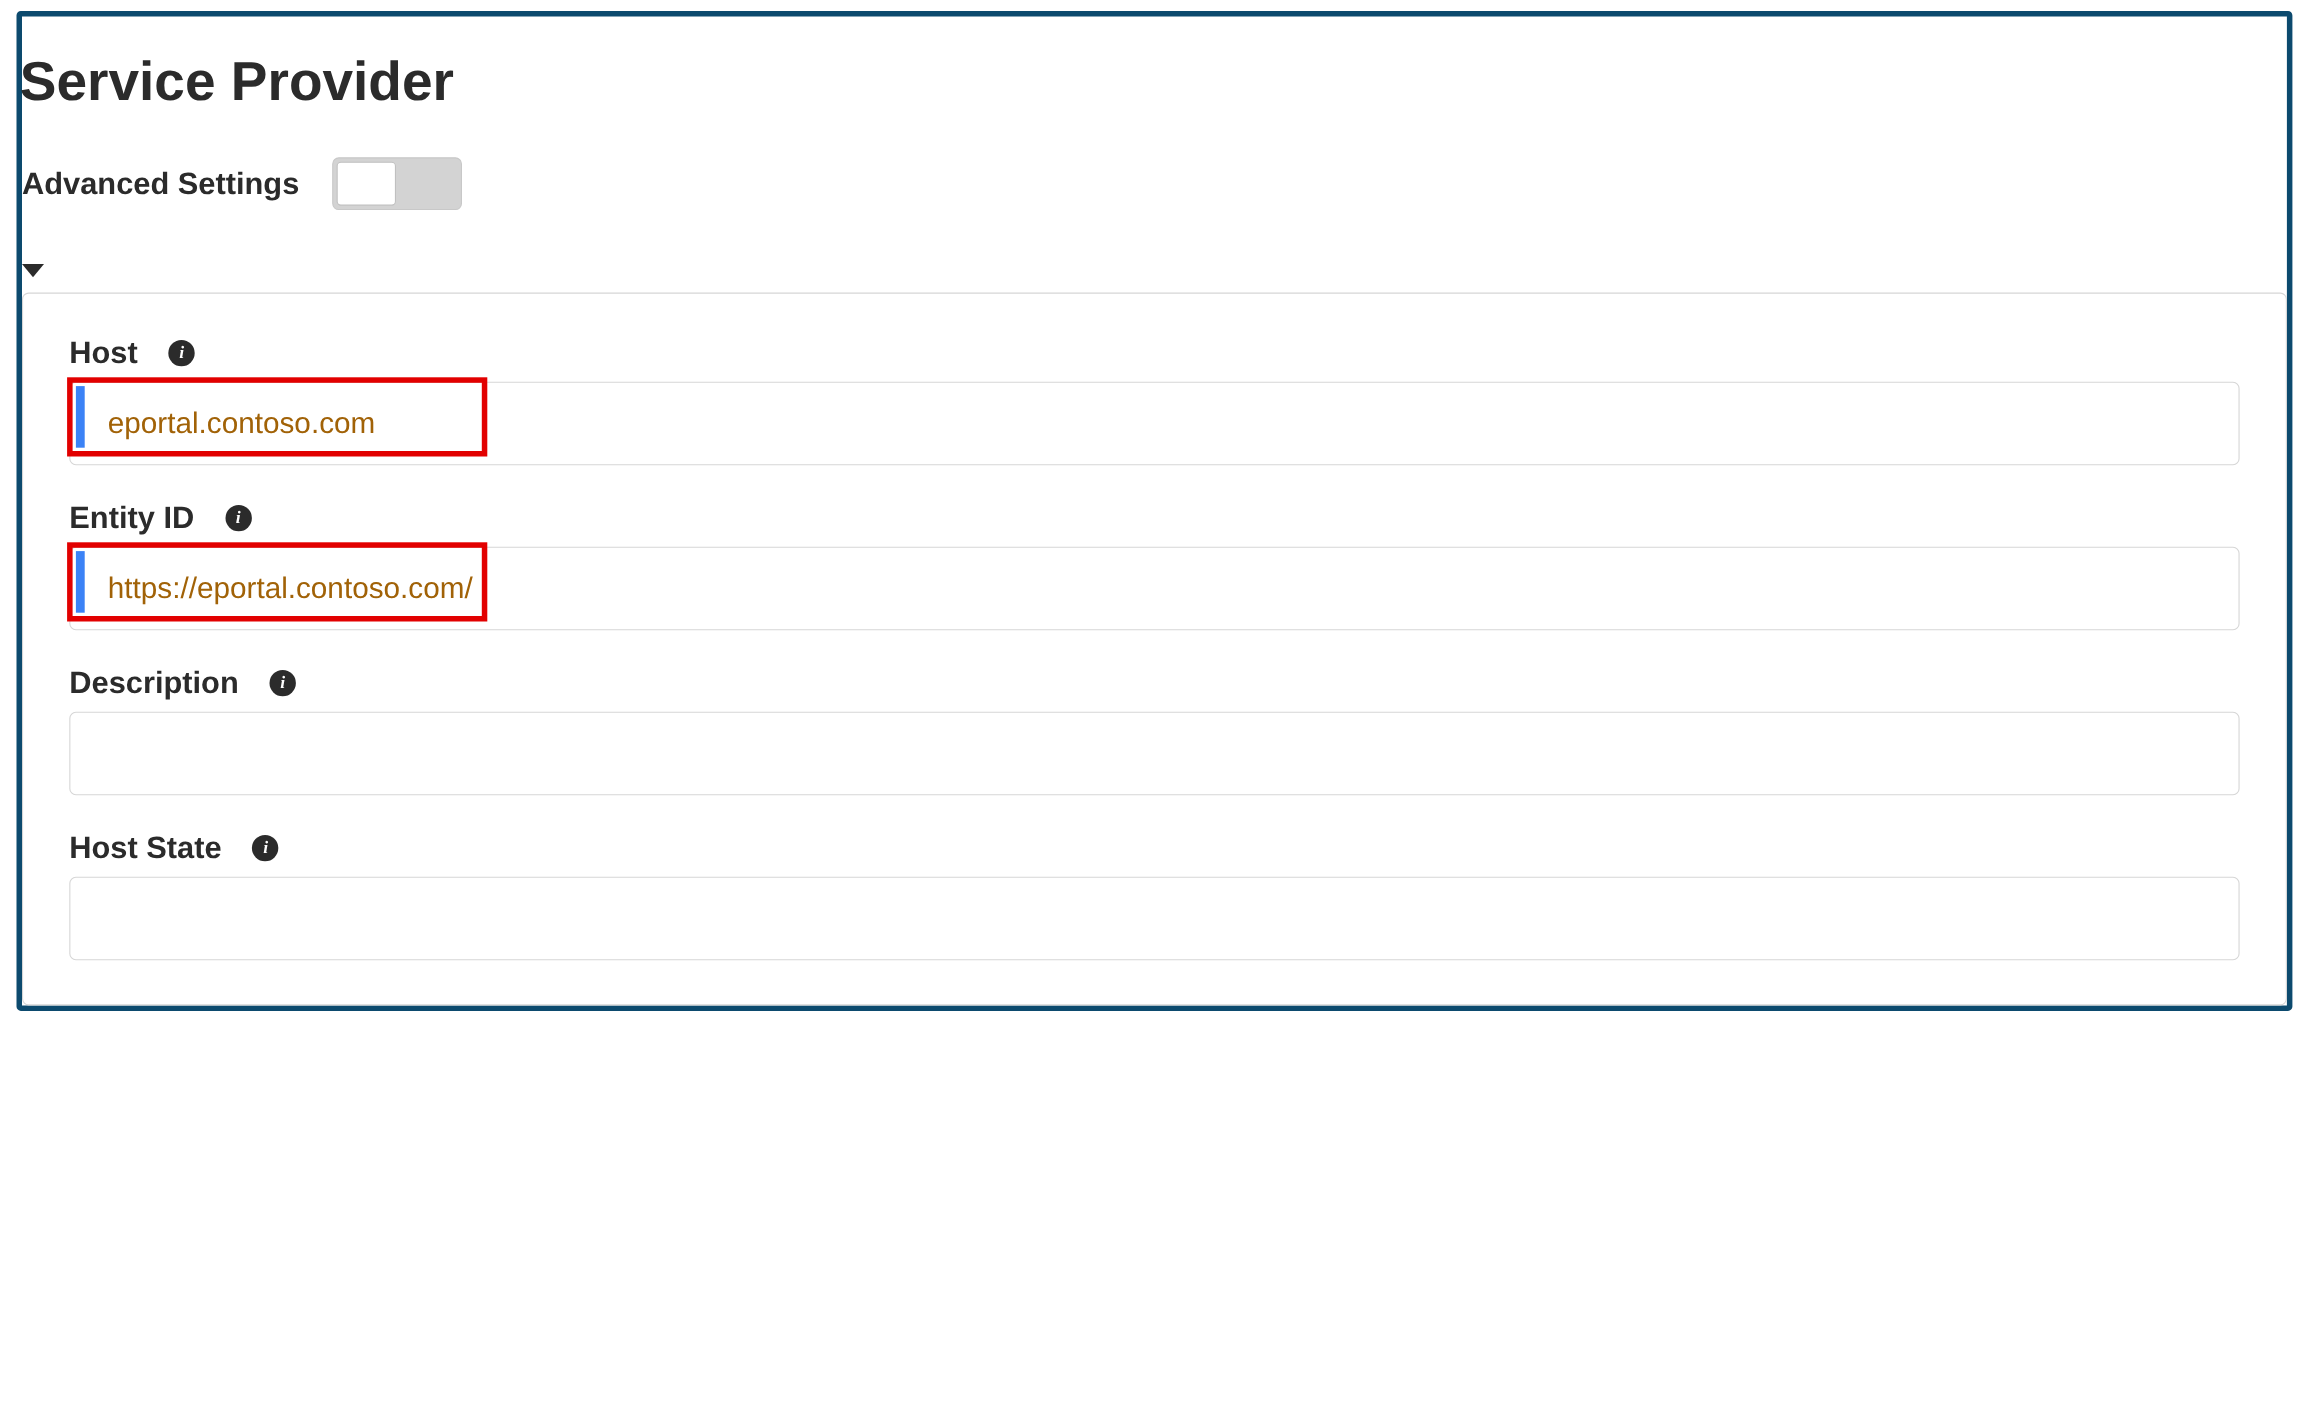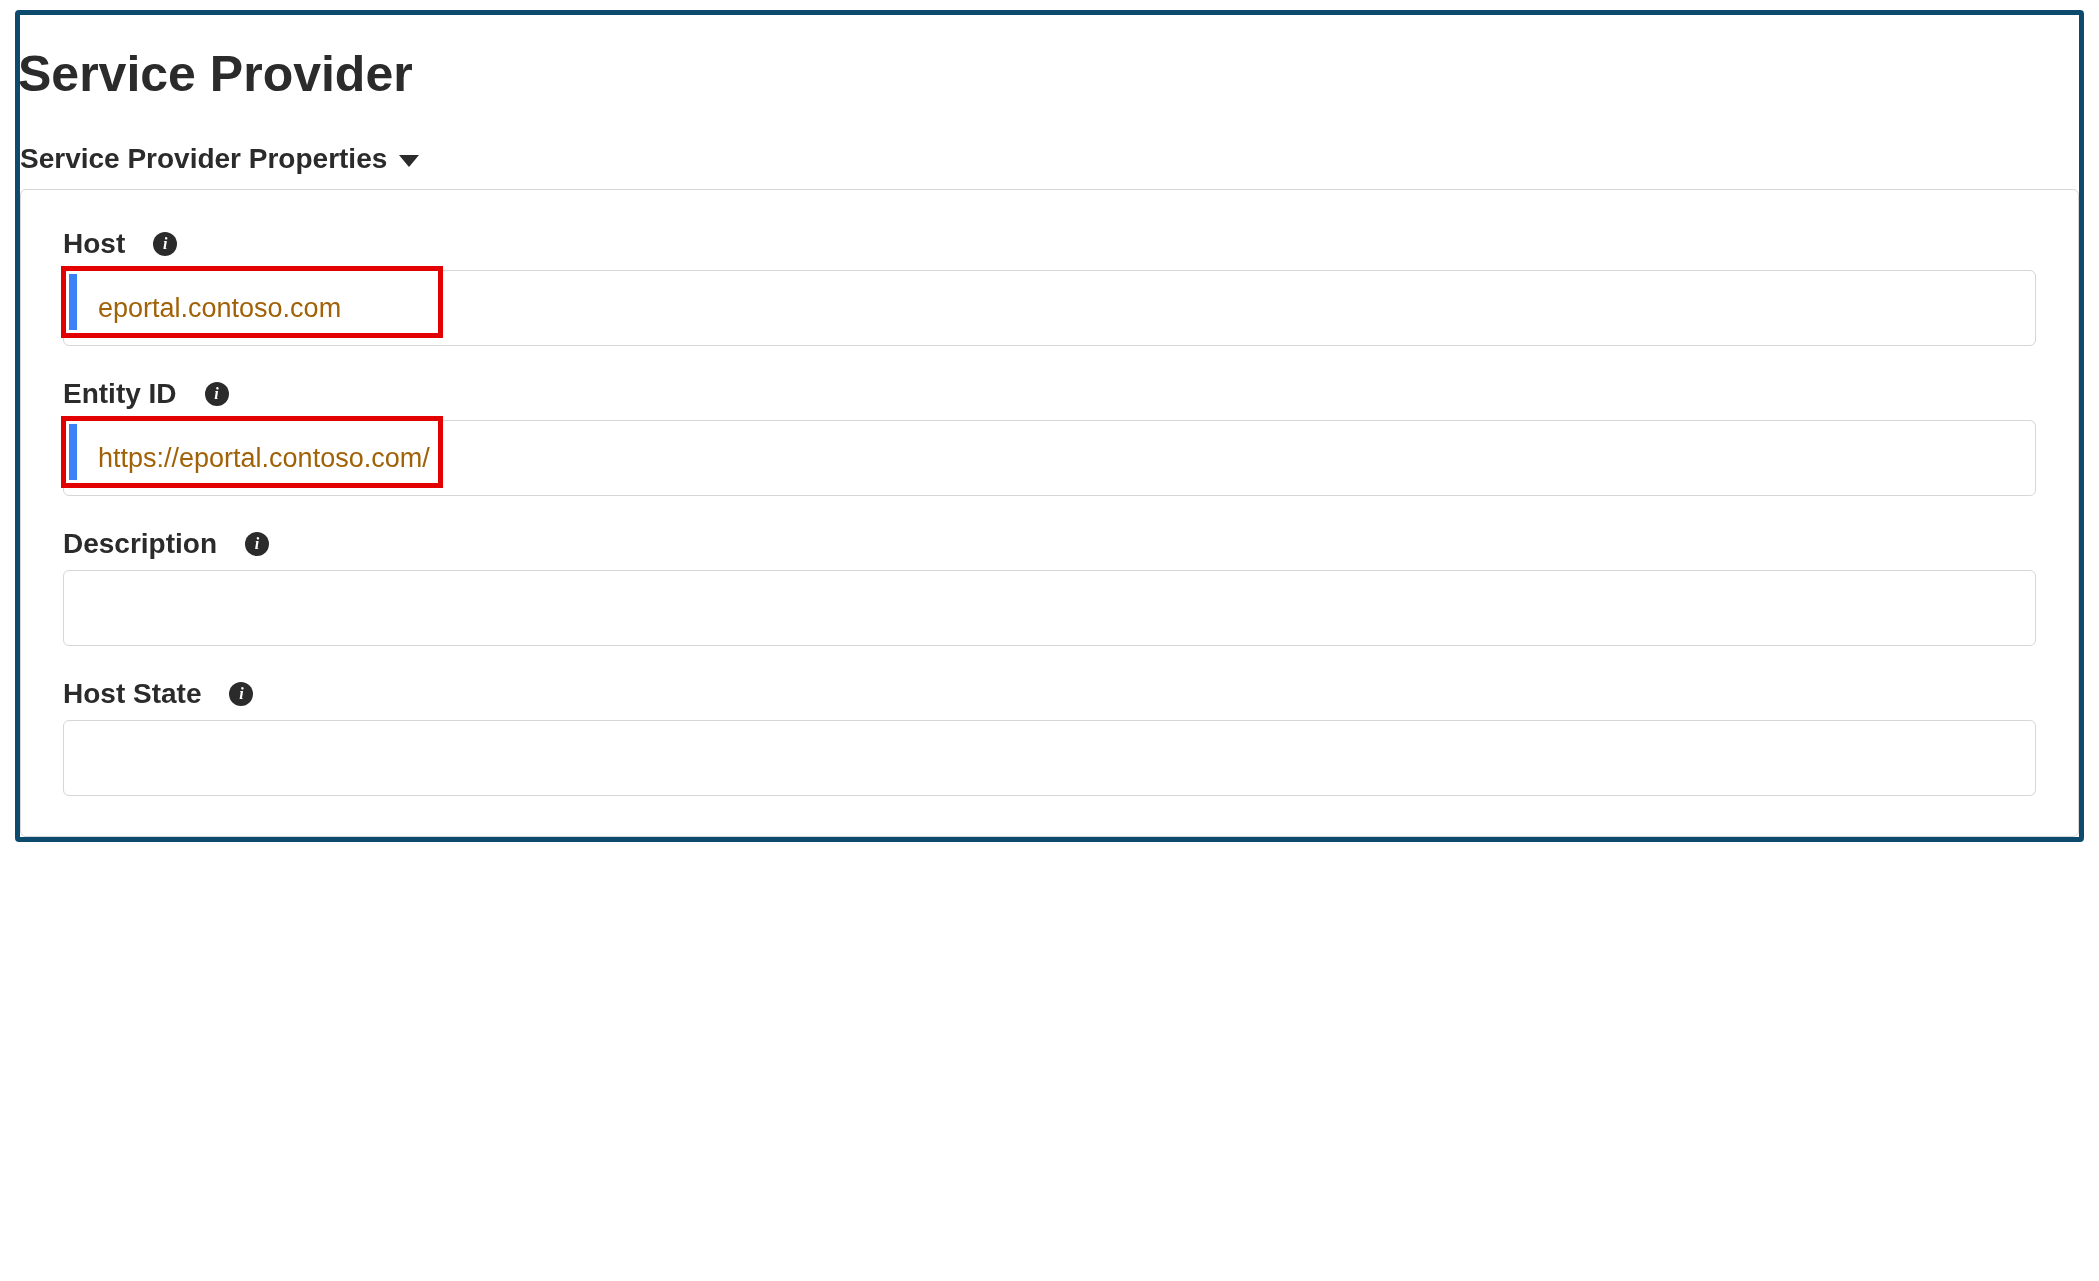--- a/index.html
+++ b/index.html
@@ -142,23 +142,28 @@
     pointer-events: none;
   }
 </style>
 </head>
 <body>
 
 <div class="page-container">
 
   <h1 class="page-title">Service Provider</h1>
 
+  <div class="adv-row">
+    <span class="adv-label">Advanced Settings</span>
+    <div class="toggle">
+      <div class="toggle-knob"></div>
+    </div>
+  </div>
 
   <div class="section-header">
-    <span>Service Provider Properties</span>
     <span class="chevron-down"></span>
   </div>
 
   <div class="panel">
 
     <div class="field-group">
       <div class="field-label-row">
         <span class="field-label">Host</span>
         <span class="info-icon">i</span>
       </div>

